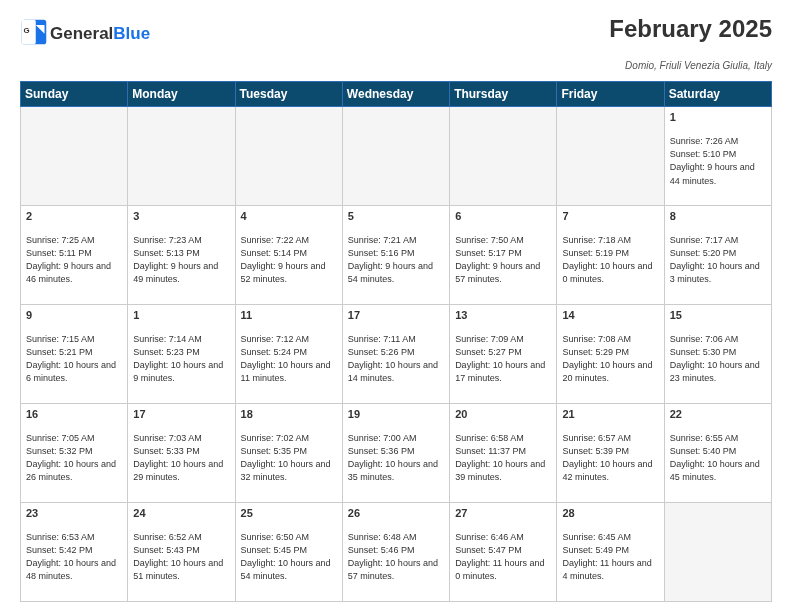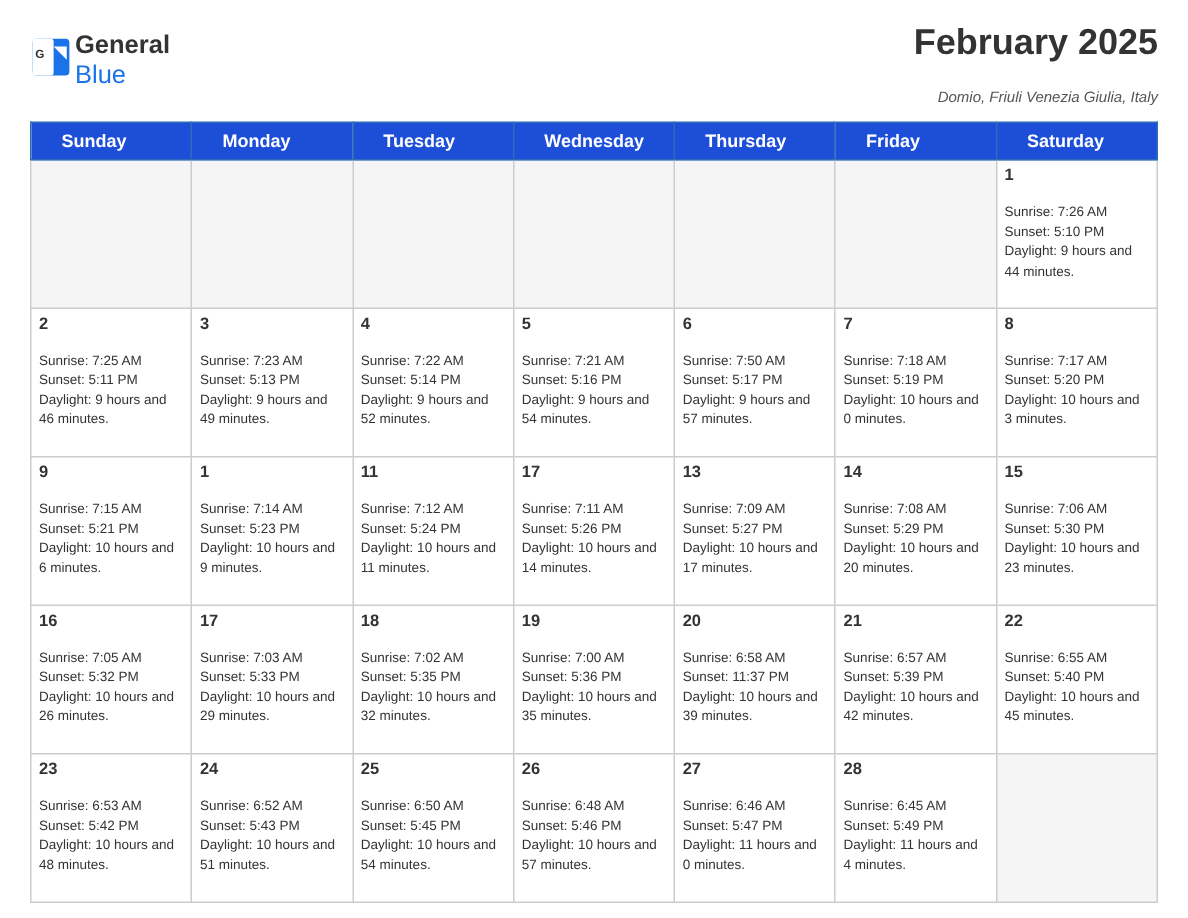--- a/index.html
+++ b/index.html
@@ -51,25 +51,25 @@
       font-style: italic;
     }
     .calendar {
       flex: 1;
       border: 1px solid #ccc;
       border-collapse: collapse;
       width: 100%;
       table-layout: fixed;
     }
     .calendar th {
-      background: #1d4ed8;
+      background: #0c4a6e;
       color: #fff;
       font-size: 12px;
       font-weight: bold;
-      padding: 5px 20px;
+      padding: 5px 4px;
       text-align: left;
       border: 1px solid #2d6db5;
     }
     .calendar td {
       border: 1px solid #ccc;
       vertical-align: top;
       padding: 4px 5px;
       font-size: 9.5px;
       color: #333;
       height: 82px;
@@ -100,23 +100,23 @@
 
 <div class="page">
   <div class="header-area">
     <div class="logo">
       <svg class="logo-icon" viewBox="0 0 32 32" width="32" height="32">
         <rect x="2" y="2" width="28" height="28" rx="3" fill="#1a73e8"></rect>
         <polygon points="18,8 28,8 28,18" fill="#fff"></polygon>
         <rect x="2" y="2" width="16" height="28" rx="2" fill="#fff"></rect>
         <text x="4" y="17" font-size="9" font-weight="bold" fill="#333">G</text>
       </svg>
-      <div style="display:flex;flex-direction:column;line-height:1.15;">
+      <div style="display:flex;line-height:1.15;">
         <span style="font-size:17px;font-weight:bold;color:#333;">General</span>
-        <span style="font-size:17px;font-weight:normal;color:#1a73e8;">Blue</span>
+        <span style="font-size:17px;font-weight:bold;color:#1a73e8;">Blue</span>
       </div>
     </div>
     <div class="title-area">
       <div class="month-title">February 2025</div>
       <div class="subtitle">Domio, Friuli Venezia Giulia, Italy</div>
     </div>
   </div>
 
   <table class="calendar">
     <thead>

